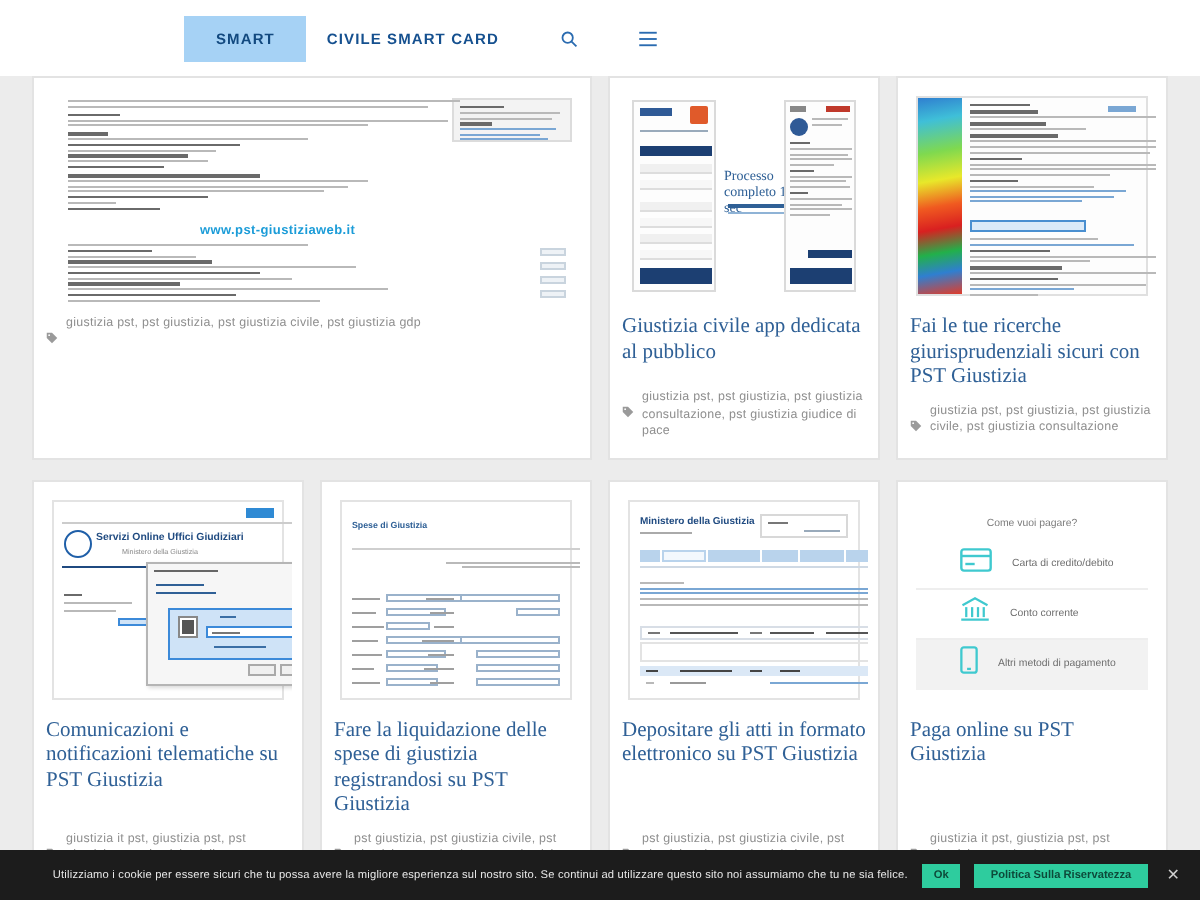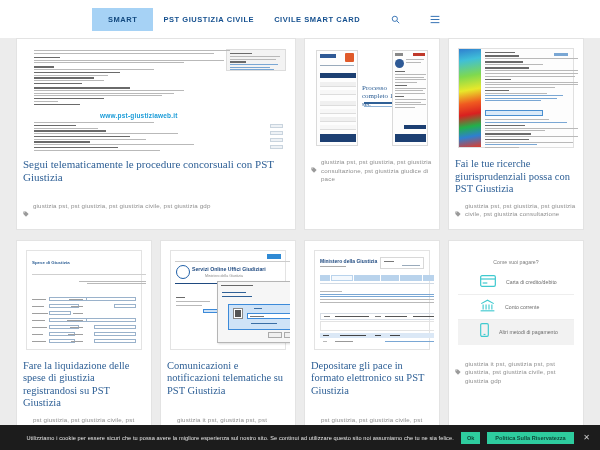--- a/index.html
+++ b/index.html
@@ -180,21 +180,20 @@
   .cookie-close {
     position: absolute; right: 10px;
     color: #cfcfcf; font-size: 8px; cursor: pointer;
   }
 </style>
 </head>
 <body>
 
 <div class="navbar">
   <div class="nav-item active">SMART</div>
-  <div class="nav-item">PST GIUSTIZIA CIVILE</div>
   <div class="nav-item">CIVILE SMART CARD</div>
   <div class="nav-spacer"></div>
   <div class="nav-icon">
     <svg width="9" height="9" viewBox="0 0 16 16" fill="none" stroke="currentColor" stroke-width="1.6">
       <circle cx="6.8" cy="6.8" r="4.6"></circle>
         <line x1="10.3" y1="10.3" x2="14.6" y2="14.6"></line>
     </svg>
   </div>
   <div class="nav-spacer"></div>
   <div class="nav-icon">
@@ -259,23 +258,20 @@
             <div class="ln dk" style="width:84px"></div>
             <div class="ln" style="width:126px"></div>
 
           </div>
           <div class="t1-btn" style="top:80px"></div>
           <div class="t1-btn" style="top:87px"></div>
           <div class="t1-btn" style="top:94px"></div>
           <div class="t1-btn" style="top:101px"></div>
         </div>
       </div>
-      <div class="card-body">
-        <div class="card-title">Segui telematicamente le procedure concorsuali con PST Giustizia</div>
-      </div>
       <div class="tags">
         <span class="tag-icon">
           <svg width="6" height="6" viewBox="0 0 16 16" fill="currentColor">
             <path d="M1 1h7l7 7-7 7-7-7z"></path>
               <circle cx="4.2" cy="4.2" r="1.2" fill="#fff"></circle>
           </svg>
         </span>
         <span class="tag-text">giustizia pst, pst giustizia, pst giustizia civile, pst giustizia gdp</span>
       </div>
     </div>
@@ -321,20 +317,23 @@
             <div class="ln" style="width:30px"></div>
             <div class="ln dk" style="width:9px;margin-top:2px"></div>
             <div class="ln" style="width:31px"></div>
               <div class="ln" style="width:26px"></div>
             <div class="ln" style="width:31px"></div>
               <div class="ln" style="width:20px"></div>
           </div>
           <div style="position:absolute;left:11px;top:74px;width:22px;height:4px;background:#1c3f72"></div>
           <div style="position:absolute;left:2px;bottom:3px;width:31px;height:8px;background:#1c3f72"></div>
         </div>
+      </div>
+      <div class="card-body">
+        <div class="card-title">Giustizia civile app dedicata al pubblico</div>
       </div>
       <div class="tags">
         <span class="tag-icon">
           <svg width="6" height="6" viewBox="0 0 16 16" fill="currentColor">
             <path d="M1 1h7l7 7-7 7-7-7z"></path>
               <circle cx="4.2" cy="4.2" r="1.2" fill="#fff"></circle>
           </svg>
         </span>
         <span class="tag-text">giustizia pst, pst giustizia, pst giustizia consultazione, pst giustizia giudice di pace</span>
       </div>
@@ -375,90 +374,35 @@
             <div class="ln dk" style="width:46px;margin-top:2px"></div>
             <div class="ln" style="width:94px"></div>
             <div class="ln dk" style="width:44px"></div>
             <div class="ln" style="width:88px"></div>
             <div class="ln bl" style="width:52px"></div>
             <div class="ln" style="width:34px"></div>
           </div>
         </div>
       </div>
       <div class="card-body">
-        <div class="card-title">Fai le tue ricerche giurisprudenziali possa con PST Giustizia</div>
+        <div class="card-title">Fai le tue ricerche giurisprudenziali sicuri con PST Giustizia</div>
       </div>
       <div class="tags">
         <span class="tag-icon">
           <svg width="6" height="6" viewBox="0 0 16 16" fill="currentColor">
             <path d="M1 1h7l7 7-7 7-7-7z"></path>
               <circle cx="4.2" cy="4.2" r="1.2" fill="#fff"></circle>
           </svg>
         </span>
         <span class="tag-text">giustizia pst, pst giustizia, pst giustizia civile, pst giustizia consultazione</span>
       </div>
     </div>
   </div>
 
   <div class="row">
-
-    <div class="card w-norm">
-      <div class="thumb">
-        <div style="position:absolute;left:4px;top:4px;right:4px;bottom:4px;background:#fff;border:1px solid #e3e3e3;">
-          <div style="position:absolute;left:5px;top:9px;font-size:4.4px;color:#2f6096;font-weight:bold">Spese di Giustizia</div>
-          <div style="position:absolute;left:5px;top:23px;width:122px;height:1px;background:#cfcfcf"></div>
-          <div class="lines" style="left:52px;top:30px;">
-            <div class="ln" style="width:76px"></div>
-            <div class="ln" style="width:60px;margin-left:8px"></div>
-          </div>
-
-          <div class="t5-lab" style="left:5px;top:48px;width:14px"></div>
-          <div class="t5-f" style="left:22px;top:46px;width:52px"></div>
-          <div class="t5-lab" style="left:5px;top:55px;width:12px"></div>
-          <div class="t5-f" style="left:22px;top:53px;width:30px"></div>
-          <div class="t5-lab" style="left:5px;top:62px;width:16px"></div>
-          <div class="t5-f" style="left:22px;top:60px;width:22px"></div>
-          <div class="t5-lab" style="left:5px;top:69px;width:13px"></div>
-          <div class="t5-f" style="left:22px;top:67px;width:52px"></div>
-          <div class="t5-lab" style="left:5px;top:76px;width:15px"></div>
-          <div class="t5-f" style="left:22px;top:74px;width:30px"></div>
-          <div class="t5-lab" style="left:5px;top:83px;width:11px"></div>
-          <div class="t5-f" style="left:22px;top:81px;width:26px"></div>
-          <div class="t5-lab" style="left:5px;top:90px;width:14px"></div>
-          <div class="t5-f" style="left:22px;top:88px;width:26px"></div>
-
-          <div class="t5-lab" style="right:58px;top:48px;width:14px"></div>
-          <div class="t5-f" style="right:5px;top:46px;width:50px"></div>
-          <div class="t5-lab" style="right:58px;top:55px;width:12px"></div>
-          <div class="t5-f" style="right:5px;top:53px;width:22px"></div>
-          <div class="t5-lab" style="right:58px;top:62px;width:10px"></div>
-          <div class="t5-f" style="right:5px;top:60px;width:36px;border:none;background:none"></div>
-          <div class="t5-lab" style="right:58px;top:69px;width:16px"></div>
-          <div class="t5-f" style="right:5px;top:67px;width:50px"></div>
-          <div class="t5-lab" style="right:58px;top:76px;width:13px"></div>
-          <div class="t5-f" style="right:5px;top:74px;width:42px"></div>
-          <div class="t5-lab" style="right:58px;top:83px;width:15px"></div>
-          <div class="t5-f" style="right:5px;top:81px;width:42px"></div>
-          <div class="t5-lab" style="right:58px;top:90px;width:12px"></div>
-          <div class="t5-f" style="right:5px;top:88px;width:42px"></div>
-        </div>
-      </div>
-      <div class="card-body">
-        <div class="card-title">Fare la liquidazione delle spese di giustizia registrandosi su PST Giustizia</div>
-      </div>
-      <div class="tags">
-        <span class="tag-icon">
-          <svg width="6" height="6" viewBox="0 0 16 16" fill="currentColor">
-            <path d="M1 1h7l7 7-7 7-7-7z"></path>
-              <circle cx="4.2" cy="4.2" r="1.2" fill="#fff"></circle>
-          </svg>
-        </span>
-        <span class="tag-text">pst giustizia, pst giustizia civile, pst giustizia consultazione, pst giustizia login</span>
-      </div>
-    </div>
 
     <div class="card w-norm">
       <div class="thumb">
         <div style="position:absolute;left:4px;top:4px;right:4px;bottom:4px;background:#fff;border:1px solid #e3e3e3;">
           <div class="t4-blue" style="right:4px;top:3px;width:14px;height:5px;"></div>
           <div style="position:absolute;left:4px;top:10px;width:122px;height:1px;background:#ccc"></div>
           <div class="t4-logo" style="left:5px;top:14px;width:14px;height:14px;"></div>
           <div style="position:absolute;left:21px;top:15px;font-size:5.2px;color:#1f4a80;font-weight:bold">Servizi Online Uffici Giudiziari</div>
           <div style="position:absolute;left:34px;top:23px;font-size:3.6px;color:#8a8a8a">Ministero della Giustizia</div>
           <div style="position:absolute;left:4px;top:32px;width:122px;height:1px;background:#1f4a80"></div>
@@ -500,20 +444,75 @@
               <circle cx="4.2" cy="4.2" r="1.2" fill="#fff"></circle>
           </svg>
         </span>
         <span class="tag-text">giustizia it pst, giustizia pst, pst giustizia, pst giustizia civile, pst giustizia gdp</span>
       </div>
     </div>
 
     <div class="card w-norm">
       <div class="thumb">
         <div style="position:absolute;left:4px;top:4px;right:4px;bottom:4px;background:#fff;border:1px solid #e3e3e3;">
+          <div style="position:absolute;left:5px;top:9px;font-size:4.4px;color:#2f6096;font-weight:bold">Spese di Giustizia</div>
+          <div style="position:absolute;left:5px;top:23px;width:122px;height:1px;background:#cfcfcf"></div>
+          <div class="lines" style="left:52px;top:30px;">
+            <div class="ln" style="width:76px"></div>
+            <div class="ln" style="width:60px;margin-left:8px"></div>
+          </div>
+
+          <div class="t5-lab" style="left:5px;top:48px;width:14px"></div>
+          <div class="t5-f" style="left:22px;top:46px;width:52px"></div>
+          <div class="t5-lab" style="left:5px;top:55px;width:12px"></div>
+          <div class="t5-f" style="left:22px;top:53px;width:30px"></div>
+          <div class="t5-lab" style="left:5px;top:62px;width:16px"></div>
+          <div class="t5-f" style="left:22px;top:60px;width:22px"></div>
+          <div class="t5-lab" style="left:5px;top:69px;width:13px"></div>
+          <div class="t5-f" style="left:22px;top:67px;width:52px"></div>
+          <div class="t5-lab" style="left:5px;top:76px;width:15px"></div>
+          <div class="t5-f" style="left:22px;top:74px;width:30px"></div>
+          <div class="t5-lab" style="left:5px;top:83px;width:11px"></div>
+          <div class="t5-f" style="left:22px;top:81px;width:26px"></div>
+          <div class="t5-lab" style="left:5px;top:90px;width:14px"></div>
+          <div class="t5-f" style="left:22px;top:88px;width:26px"></div>
+
+          <div class="t5-lab" style="right:58px;top:48px;width:14px"></div>
+          <div class="t5-f" style="right:5px;top:46px;width:50px"></div>
+          <div class="t5-lab" style="right:58px;top:55px;width:12px"></div>
+          <div class="t5-f" style="right:5px;top:53px;width:22px"></div>
+          <div class="t5-lab" style="right:58px;top:62px;width:10px"></div>
+          <div class="t5-f" style="right:5px;top:60px;width:36px;border:none;background:none"></div>
+          <div class="t5-lab" style="right:58px;top:69px;width:16px"></div>
+          <div class="t5-f" style="right:5px;top:67px;width:50px"></div>
+          <div class="t5-lab" style="right:58px;top:76px;width:13px"></div>
+          <div class="t5-f" style="right:5px;top:74px;width:42px"></div>
+          <div class="t5-lab" style="right:58px;top:83px;width:15px"></div>
+          <div class="t5-f" style="right:5px;top:81px;width:42px"></div>
+          <div class="t5-lab" style="right:58px;top:90px;width:12px"></div>
+          <div class="t5-f" style="right:5px;top:88px;width:42px"></div>
+        </div>
+      </div>
+      <div class="card-body">
+        <div class="card-title">Fare la liquidazione delle spese di giustizia registrandosi su PST Giustizia</div>
+      </div>
+      <div class="tags">
+        <span class="tag-icon">
+          <svg width="6" height="6" viewBox="0 0 16 16" fill="currentColor">
+            <path d="M1 1h7l7 7-7 7-7-7z"></path>
+              <circle cx="4.2" cy="4.2" r="1.2" fill="#fff"></circle>
+          </svg>
+        </span>
+        <span class="tag-text">pst giustizia, pst giustizia civile, pst giustizia consultazione, pst giustizia login</span>
+      </div>
+    </div>
+
+    <div class="card w-norm">
+      <div class="thumb">
+        <div style="position:absolute;left:4px;top:4px;right:4px;bottom:4px;background:#fff;border:1px solid #e3e3e3;">
           <div style="position:absolute;left:5px;top:7px;font-size:5px;color:#1f4a80;font-weight:bold">Ministero della Giustizia</div>
           <div style="position:absolute;left:5px;top:15px;width:26px;height:1.2px;background:#aaa"></div>
           <div style="position:absolute;right:5px;top:6px;width:44px;height:12px;border:1px solid #d8d8d8">
             <div style="position:absolute;left:3px;top:3px;width:10px;height:1.2px;background:#777"></div>
             <div style="position:absolute;right:3px;top:7px;width:18px;height:1.2px;background:#9ab"></div>
           </div>
           <div class="t6-tabs" style="left:5px;top:24px;">
             <div class="t6-tab" style="width:10px"></div>
             <div class="t6-tab act" style="width:22px"></div>
             <div class="t6-tab" style="width:26px"></div>
@@ -544,21 +543,21 @@
             <div style="position:absolute;left:70px;top:2px;width:10px;height:1.2px;background:#444"></div>
           </div>
           <div class="lines" style="left:8px;top:90px;">
             <div class="ln" style="width:4px"></div>
           </div>
           <div style="position:absolute;left:20px;top:90px;width:18px;height:1.2px;background:#999"></div>
           <div style="position:absolute;left:70px;top:90px;width:56px;height:1.2px;background:#7aa7d4"></div>
         </div>
       </div>
       <div class="card-body">
-        <div class="card-title">Depositare gli pace in formato elettronico su PST Giustizia</div>
+        <div class="card-title">Depositare gli atti in formato elettronico su PST Giustizia</div>
       </div>
       <div class="tags">
         <span class="tag-icon">
           <svg width="6" height="6" viewBox="0 0 16 16" fill="currentColor">
             <path d="M1 1h7l7 7-7 7-7-7z"></path>
               <circle cx="4.2" cy="4.2" r="1.2" fill="#fff"></circle>
           </svg>
         </span>
         <span class="tag-text">pst giustizia, pst giustizia civile, pst giustizia gdp, pst giustizia it consultazione pubblica dei registri</span>
       </div>
@@ -598,20 +597,23 @@
             <span class="pay-ico">
               <svg width="9" height="14" viewBox="0 0 14 22" fill="none" stroke="currentColor" stroke-width="1.8">
                 <rect x="1" y="1" width="12" height="20" rx="2"></rect>
                 <line x1="5.5" y1="18" x2="8.5" y2="18"></line>
               </svg>
             </span>
             <span class="pay-lbl">Altri metodi di pagamento</span>
           </div>
         </div>
       </div>
+      <div class="card-body">
+        <div class="card-title">Paga online su PST Giustizia</div>
+      </div>
       <div class="tags">
         <span class="tag-icon">
           <svg width="6" height="6" viewBox="0 0 16 16" fill="currentColor">
             <path d="M1 1h7l7 7-7 7-7-7z"></path>
               <circle cx="4.2" cy="4.2" r="1.2" fill="#fff"></circle>
           </svg>
         </span>
         <span class="tag-text">giustizia it pst, giustizia pst, pst giustizia, pst giustizia civile, pst giustizia gdp</span>
       </div>
     </div>

